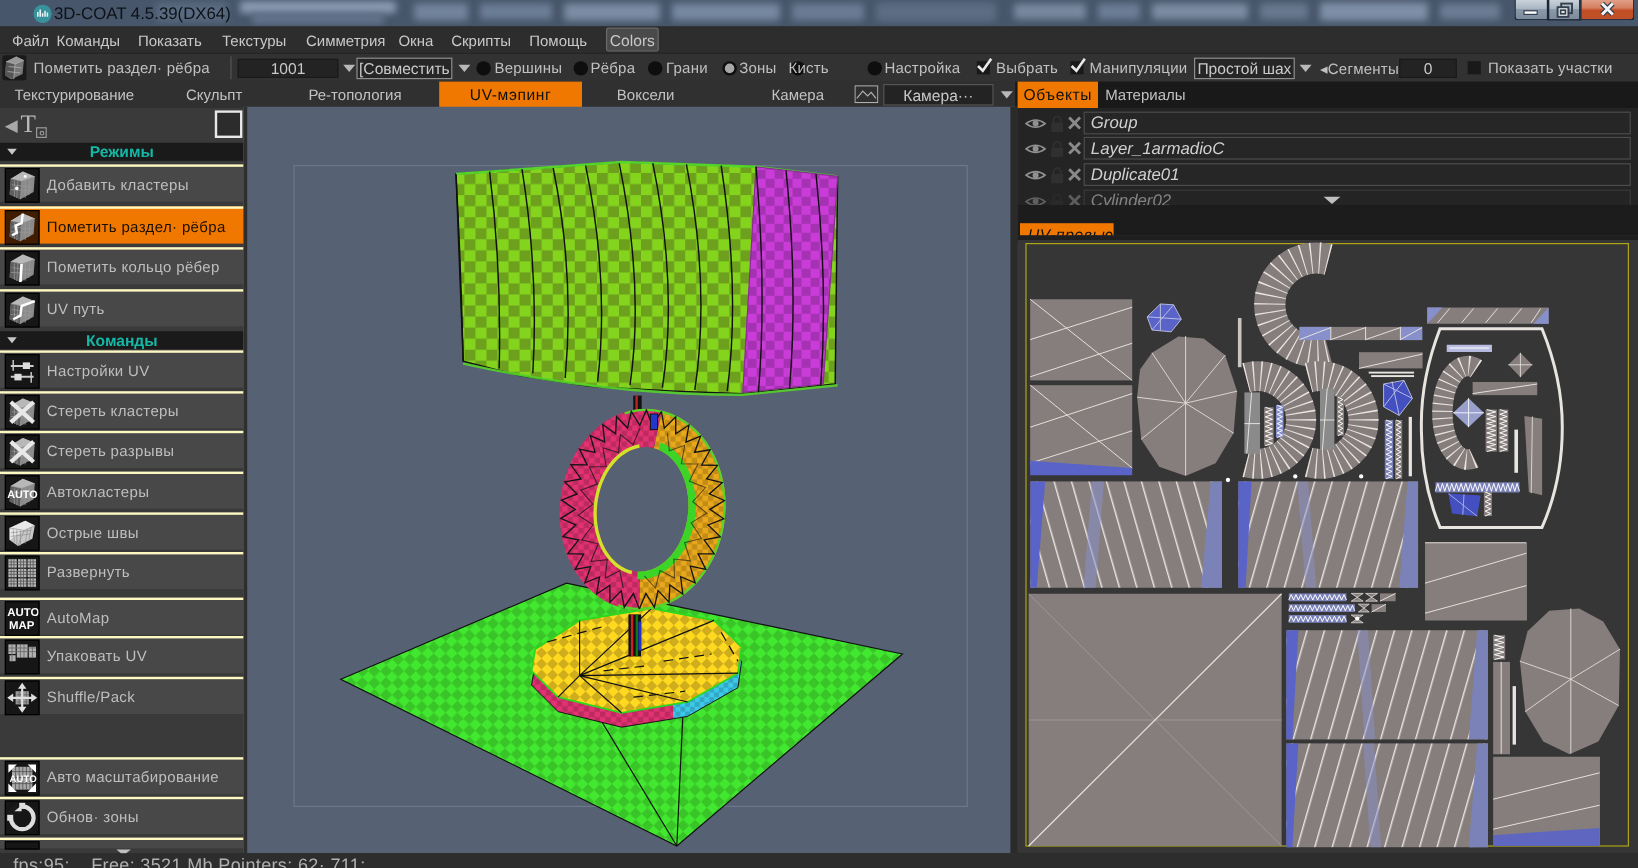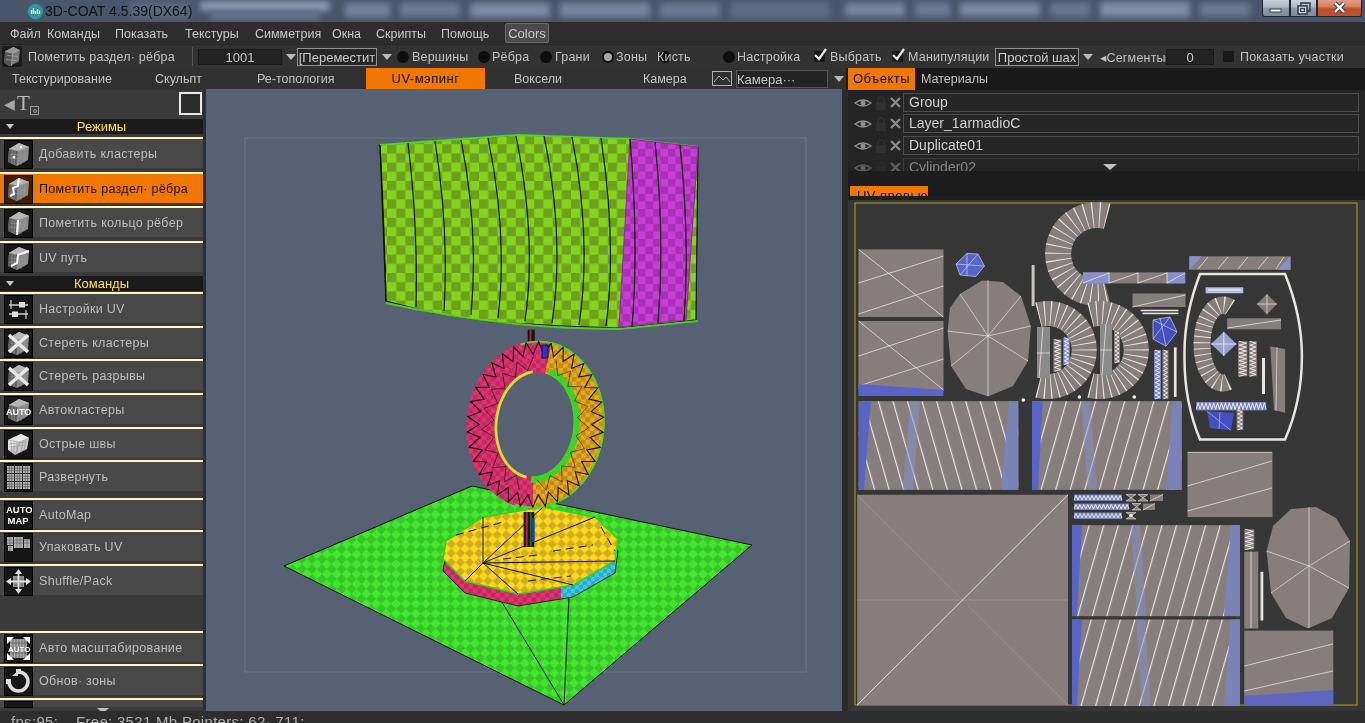--- a/index.html
+++ b/index.html
@@ -26,26 +26,26 @@
 .tab { position:absolute; top:4px; font-size:12.5px; color:#c2c2c2; letter-spacing:0px; }
 .orangetab { position:absolute; background:#f07800; color:#111; font-size:13px;
   letter-spacing:0.5px; text-align:center; }
 #leftpanel { position:absolute; left:0; top:90px; width:203px; height:621px; background:#3a3a3a; }
 .lbtn { position:absolute; left:0; width:203px; height:31px; background:#484848;
   border-top:2px solid #fef9c3; }
 .lbtn .ic { position:absolute; left:4px; top:1px; width:29px; height:29px;
   background:#161616; border:1px solid #000; }
 .lbtn .lb { position:absolute; left:39px; top:8px; font-size:12.5px; color:#bebebe; letter-spacing:0.3px; white-space:nowrap; }
 .lhead { position:absolute; left:0; width:203px; height:15px; background:#1a1a1a;
-  color:#fde047; font-size:13px; text-align:center; }
+  color:#14b8a6; font-size:13px; text-align:center;font-weight:bold; }
 .lhead .tri { position:absolute; left:6px; top:5px; width:0; height:0;
   border-left:4px solid transparent; border-right:4px solid transparent; border-top:5px solid #c8c8c8; }
 #viewport { position:absolute; left:203px; top:89px; width:645px; height:622px; background:#566173; }
 #statusbar { position:absolute; left:0; top:711px; width:1365px; height:12px; background:#2d2d2d; }
-#rightpanel { position:absolute; left:848px; top:90px; width:517px; height:621px; background:#1d1d1d; }
+#rightpanel { position:absolute; left:848px; top:90px; width:517px; height:621px; background:#1d1d1d;font-style:italic; }
 .objrow { position:absolute; left:0; height:19px; width:517px; }
 .objbox { position:absolute; left:55px; width:456px; height:19px; background:#262626;
   border:1px solid #4c4c4c; color:#d0d0d0; font-size:14px; padding:0px 0 0 5px; }
 </style>
 </head>
 <body>
 <div id="titlebar">
   <div class="blob" style="left:130px;top:2px;width:60px;height:16px;background:#5a6a80"></div>
   <div class="blob" style="left:200px;top:1px;width:130px;height:10px;background:#8a9cb4"></div>
   <div class="blob" style="left:210px;top:11px;width:110px;height:9px;background:#63748c"></div>
@@ -102,21 +102,21 @@
         <polygon points="3,5 11,1 17,4 16,15 7,19 2,16" fill="#777"></polygon>
         <polygon points="3,5 11,1 17,4 10,7" fill="#999"></polygon>
         <polygon points="3,5 10,7 9,19 2,16" fill="#555"></polygon>
         <path d="M10 7 L9 19 M3 5 L10 7 L17 4 M5,9 L15,10 M4,13 L14,14" stroke="#aaa" stroke-width="0.7" fill="none"></path>
       </svg>
   </div>
   <span class="tbtext" style="left:28px">Пометить раздел· рёбра</span>
   <div style="position:absolute;left:192px;top:2px;width:1px;height:19px;background:#555"></div>
   <div style="position:absolute;left:198px;top:4px;width:84px;height:16px;background:#232323;border:1px solid #191919;color:#c8c8c8;font-size:13px;text-align:center;">1001</div>
   <div class="darr" style="left:286px;top:9px"></div>
-  <div style="position:absolute;left:297px;top:3px;width:80px;height:18px;background:#262626;border:1px solid #909090;color:#cacaca;font-size:13px;text-align:center;padding-top:1px;white-space:nowrap;overflow:hidden;">[Переместит</div>
+  <div style="position:absolute;left:297px;top:3px;width:80px;height:18px;background:#262626;border:1px solid #909090;color:#cacaca;font-size:13px;text-align:center;padding-top:1px;white-space:nowrap;overflow:hidden;">[Совместить</div>
   <div class="darr" style="left:382px;top:9px"></div>
   <div class="radio" style="left:397px"></div>
     <span class="tbtext" style="left:412px">Вершины</span>
   <div class="radio" style="left:478px"></div>
     <span class="tbtext" style="left:492px">Рёбра</span>
   <div class="radio" style="left:540px"></div>
     <span class="tbtext" style="left:555px">Грани</span>
   <div class="radio" style="left:602px;background:#0e0e0e">
       <div style="position:absolute;left:2px;top:2px;width:8px;height:8px;border-radius:50%;background:#a8a8a8"></div>
     </div>
@@ -146,21 +146,21 @@
   <span class="tab" style="left:12px">Текстурирование</span>
   <span class="tab" style="left:155px">Скульпт</span>
   <span class="tab" style="left:257px">Ре-топология</span>
   <div class="orangetab" style="left:366px;top:0;width:119px;height:22px;padding-top:3px;">UV-мэпинг</div>
   <span class="tab" style="left:514px">Воксели</span>
   <span class="tab" style="left:643px">Камера</span>
   <svg style="position:absolute;left:712px;top:3px" width="20" height="15">
       <rect x="0.5" y="0.5" width="19" height="14" fill="none" stroke="#b0b0b0" stroke-width="1"></rect>
       <path d="M2 11 L7 5 L11 9 L14 6 L18 11" stroke="#b0b0b0" stroke-width="1" fill="none"></path>
     </svg>
-  <div style="position:absolute;left:736px;top:2px;width:92px;height:18px;background:#232323;border:1px solid #555;color:#c8c8c8;font-size:13px;text-align:left;padding-top:1px;">Камера···</div>
+  <div style="position:absolute;left:736px;top:2px;width:92px;height:18px;background:#232323;border:1px solid #555;color:#c8c8c8;font-size:13px;text-align:center;padding-top:1px;">Камера···</div>
   <div class="darr" style="left:834px;top:8px"></div>
   <div style="position:absolute;left:846px;top:0;width:519px;height:22px;background:#191919;"></div>
   <div class="orangetab" style="left:848px;top:0;width:67px;height:22px;padding-top:3px;">Объекты</div>
   <span class="tab" style="left:921px">Материалы</span>
 </div>
 <div id="leftpanel">
   <div style="position:absolute;left:4px;top:6px;color:#a8a8a8;font-size:14px;font-family:'Liberation Serif',serif;">◀</div>
 <div style="position:absolute;left:17px;top:1px;color:#b8b8b8;font-size:21px;font-family:'Liberation Serif',serif;">T</div>
   <div style="position:absolute;left:30px;top:16px;width:9px;height:9px;border:1px solid #999;">
       <div style="position:absolute;left:1.5px;top:1.5px;width:4px;height:4px;border:1px solid #999;border-radius:50%;"></div>

